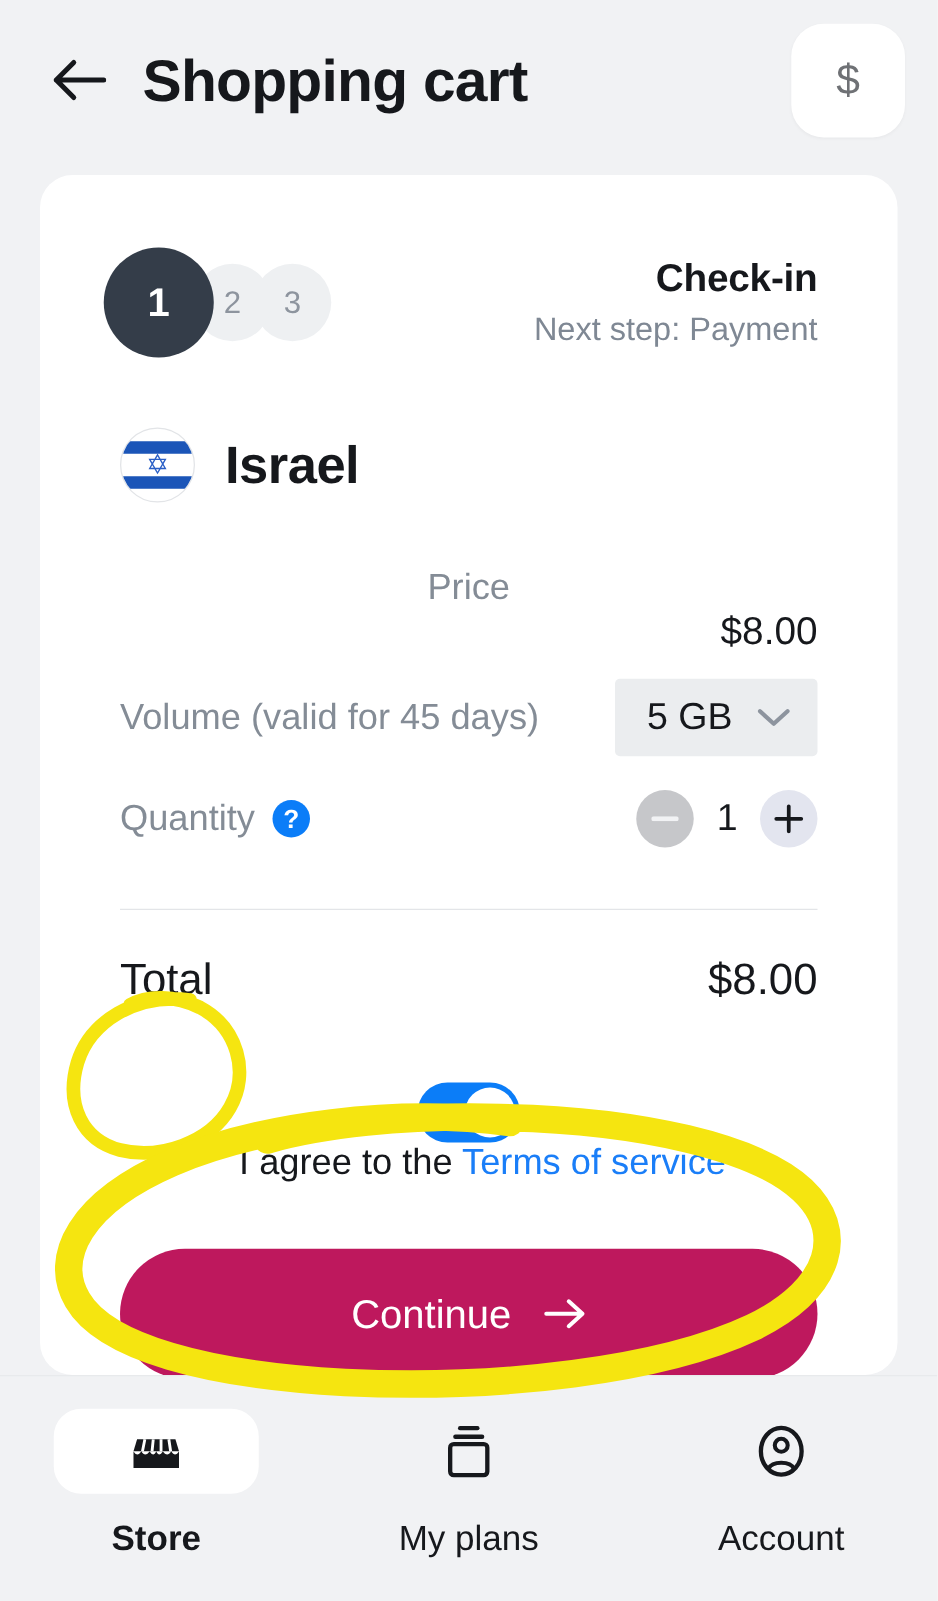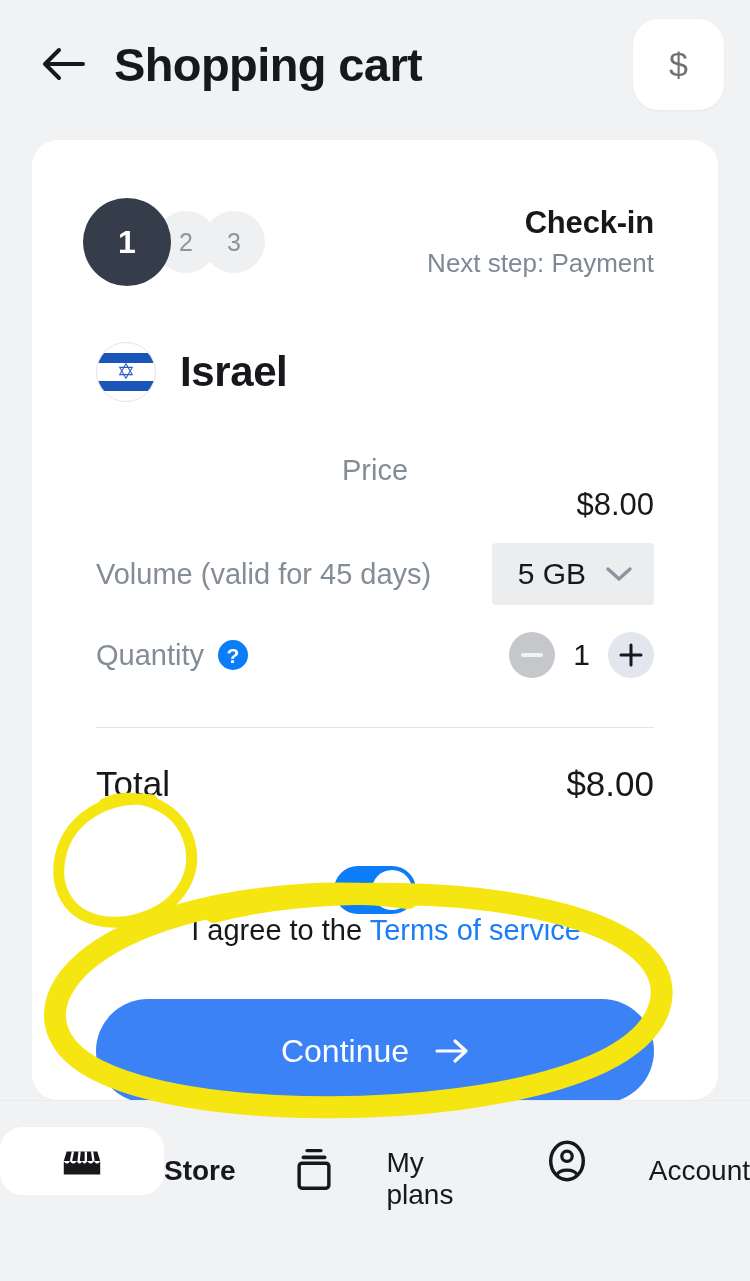--- a/index.html
+++ b/index.html
@@ -294,21 +294,21 @@
   }
   .terms-link {
     color: #1a7ef8;
     cursor: pointer;
   }
 
   
   .continue-btn {
     margin-top: 52px;
     height: 104px;
-    background: #3b82f6;
+    background: #be185d;
     border-radius: 52px;
     display: flex;
     align-items: center;
     justify-content: center;
     cursor: pointer;
   }
   .continue-btn .label {
     font-size: 32px;
     color: #ffffff;
   }
@@ -350,21 +350,21 @@
     display: flex;
     align-items: flex-start;
     padding-top: 26px;
     box-sizing: border-box;
     z-index: 5;
     border-top: 1px solid #e8eaec;
   }
   .nav-item {
     flex: 1;
     display: flex;
-    flex-direction: row;
+    flex-direction: column;
     align-items: center;
     cursor: pointer;
     position: relative;
   }
   .nav-icon-wrap {
     width: 164px;
     height: 68px;
     display: flex;
     align-items: center;
     justify-content: center;

